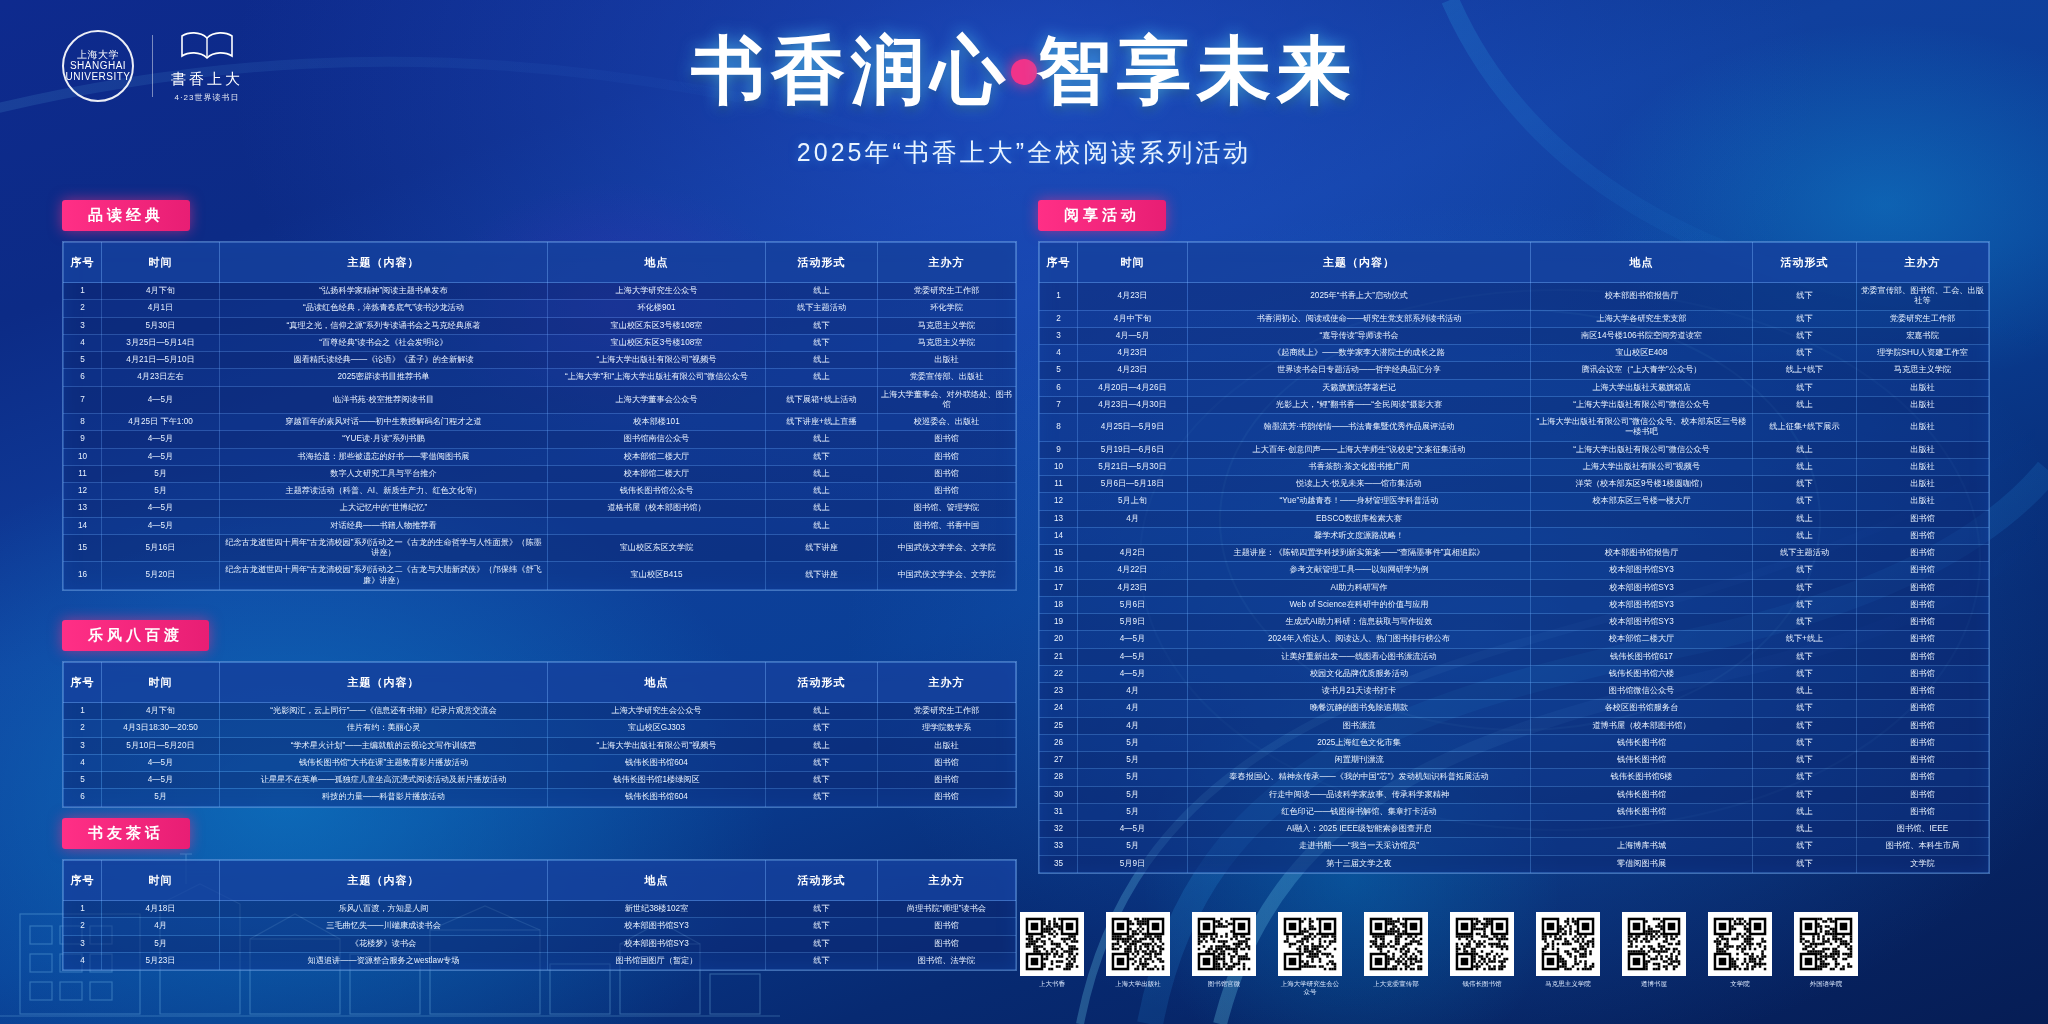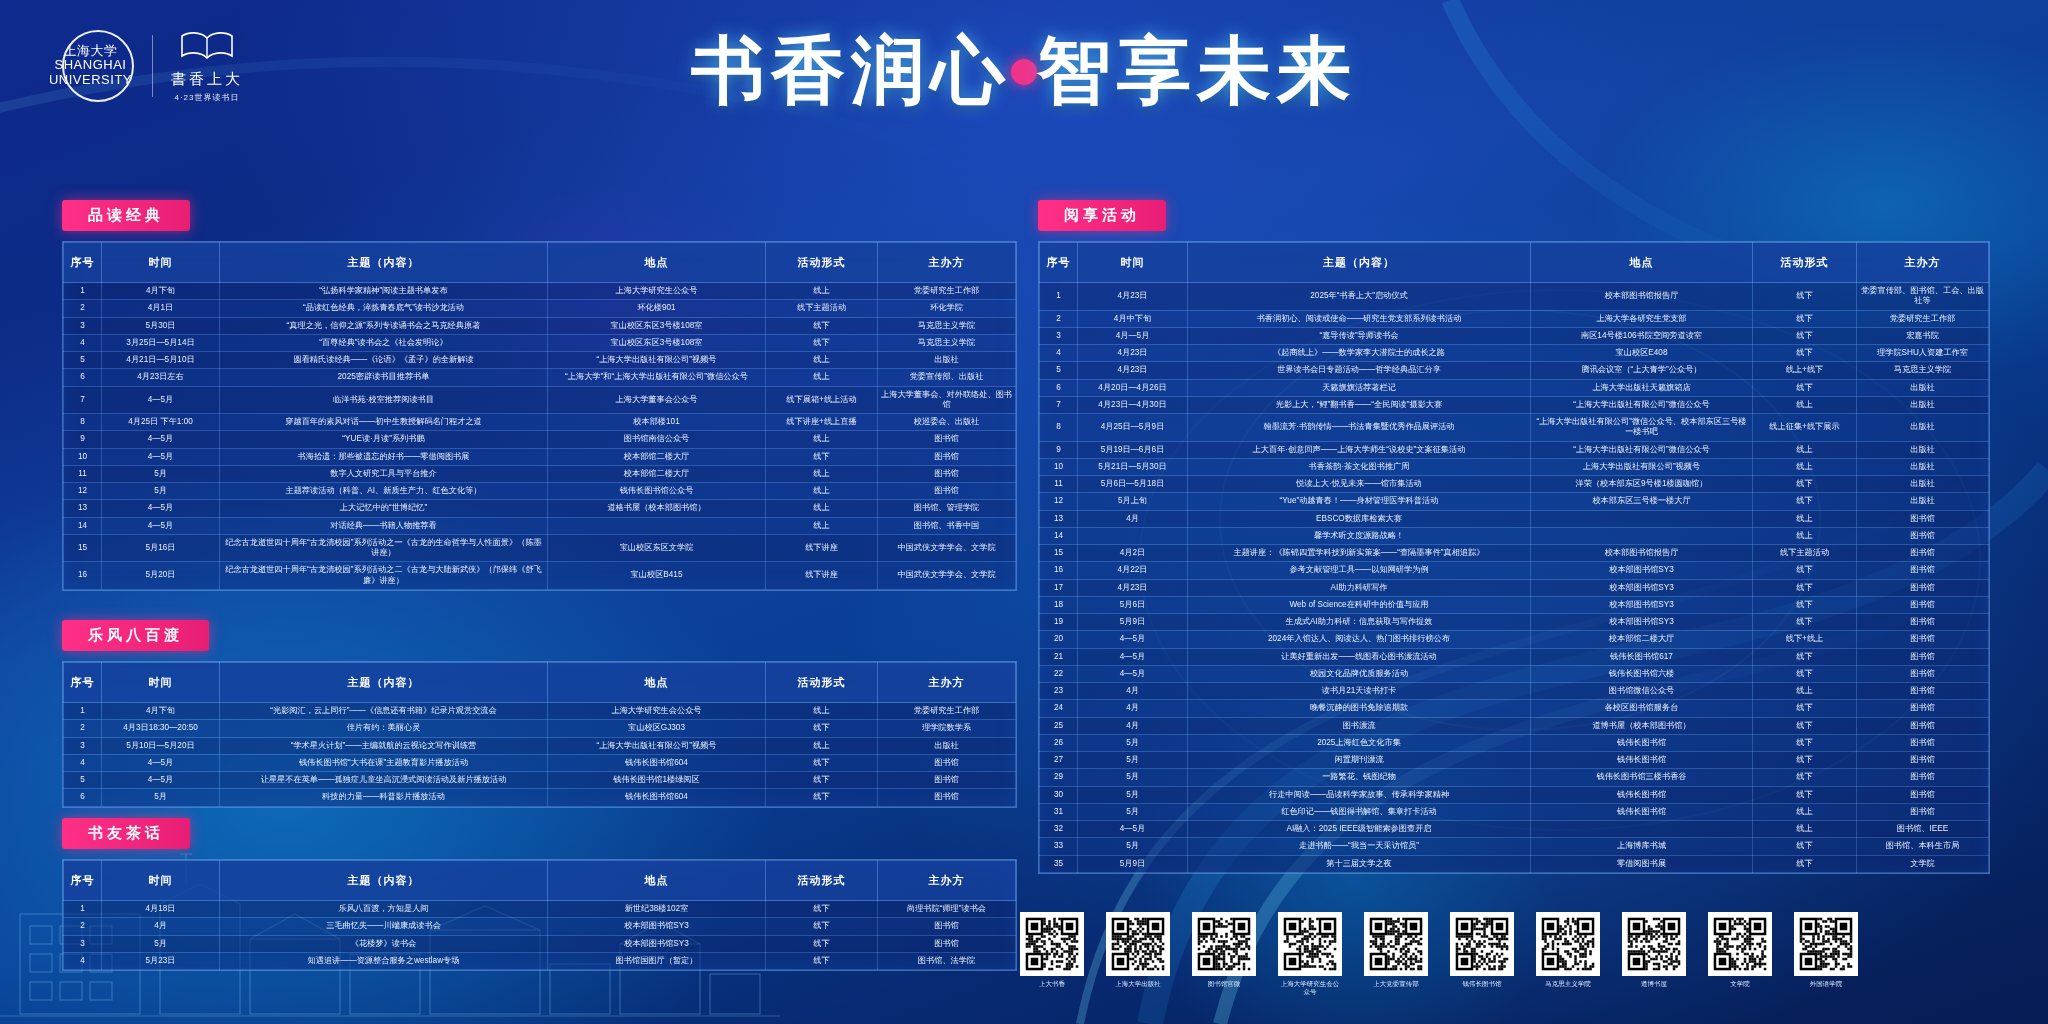--- a/index.html
+++ b/index.html
@@ -34,21 +34,21 @@
   }
   
   .logos {
     position: absolute; left: 62px; top: 28px;
     display: flex; align-items: center; gap: 18px;
   }
   .logo-circle {
     width: 72px; height: 72px; border-radius: 50%;
     border: 2px solid rgba(255,255,255,.92);
     display: flex; align-items: center; justify-content: flex-end;
-    font-size: 13px; line-height: 1.1; text-align: center;
+    font-size: 10px; line-height: 1.1; text-align: center;
     letter-spacing: .5px;
   }
   .logo-sep { width: 1px; height: 62px; background: rgba(255,255,255,.45); }
   .logo-book { text-align: center; }
   .logo-book .bk2 { font-size: 15px; margin-top: 4px; letter-spacing: 3px; }
   .logo-book .bk3 { font-size: 8px; margin-top: 3px; letter-spacing: 1px; opacity: .9; }
 
   .title-wrap { position: absolute; left: 50%; transform: translateX(-50%); top: 22px; text-align: center; width: 900px; }
   .main-title {
     font-size: 74px; font-weight: bold; letter-spacing: 6px;
@@ -179,20 +179,21 @@
     <div class="bk3">4·23世界读书日</div>
   </div>
 </div>
 
 <div class="title-wrap">
   <div class="main-title">
     <span>书香润心</span>
     <span class="title-dot"></span>
     <span>智享未来</span>
   </div>
+  <div class="sub-title">2025年“书香上大”全校阅读系列活动</div>
 </div>
 
 <div class="panel" style="left:62px; top:200px; width:955px;">
   <div class="sec-badge">品读经典</div>
   <div class="tbl-wrap" style="margin-top:10px;">
     <table>
       <colgroup>
           <col style="width:38px">
           <col style="width:118px">
           <col>
@@ -713,24 +714,24 @@
           </tr>
           <tr>
             <td>27</td>
             <td>5月</td>
             <td>闲置期刊漂流</td>
             <td>钱伟长图书馆</td>
             <td>线下</td>
             <td>图书馆</td>
           </tr>
           <tr>
-            <td>29</td>
+            <td>28</td>
             <td>5月</td>
-            <td>一路繁花、钱图纪物</td>
-            <td>钱伟长图书馆三楼书香谷</td>
+            <td>奉春报国心、精神永传承——《我的中国“芯”》发动机知识科普拓展活动</td>
+            <td>钱伟长图书馆6楼</td>
             <td>线下</td>
             <td>图书馆</td>
           </tr>
           <tr>
             <td>30</td>
             <td>5月</td>
             <td>行走中阅读——品读科学家故事、传承科学家精神</td>
             <td>钱伟长图书馆</td>
             <td>线下</td>
             <td>图书馆</td>

